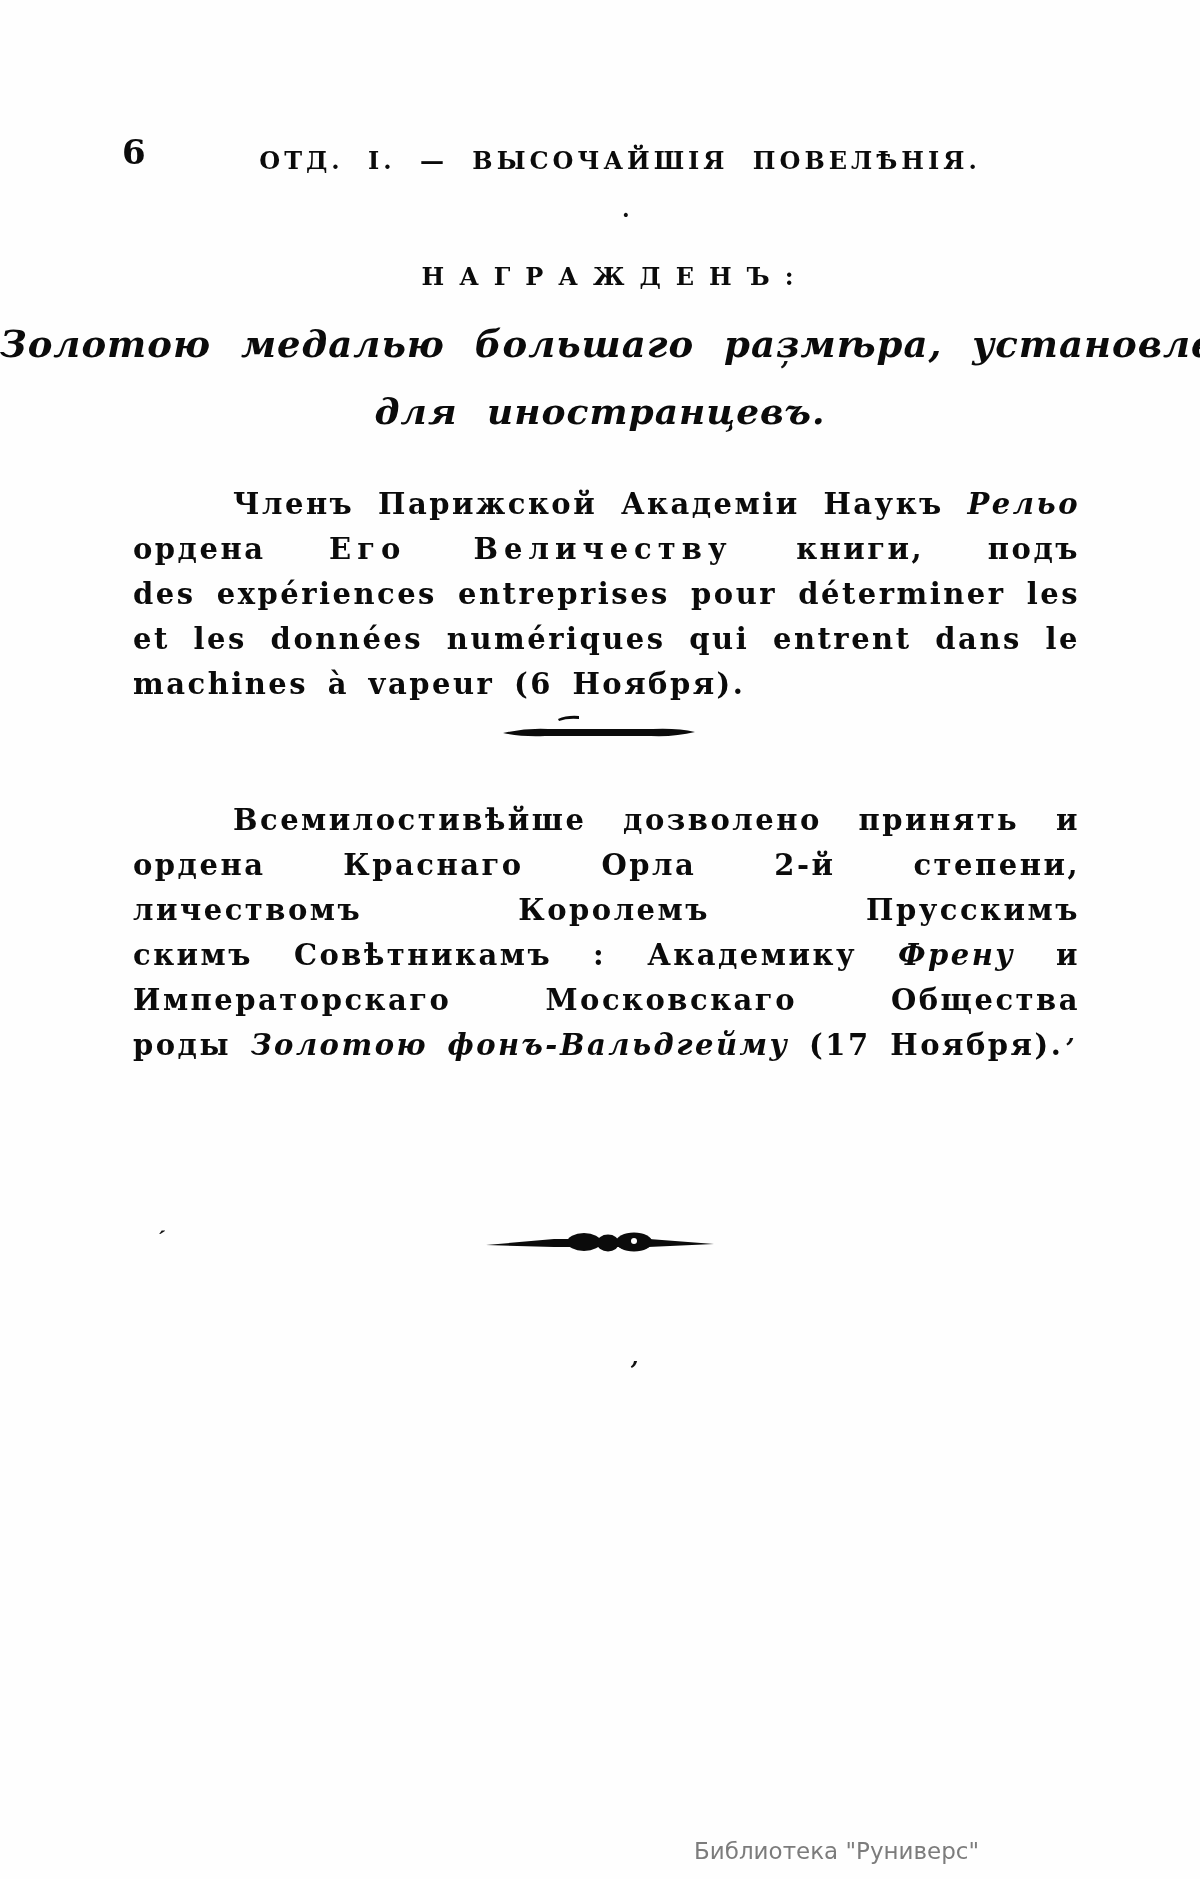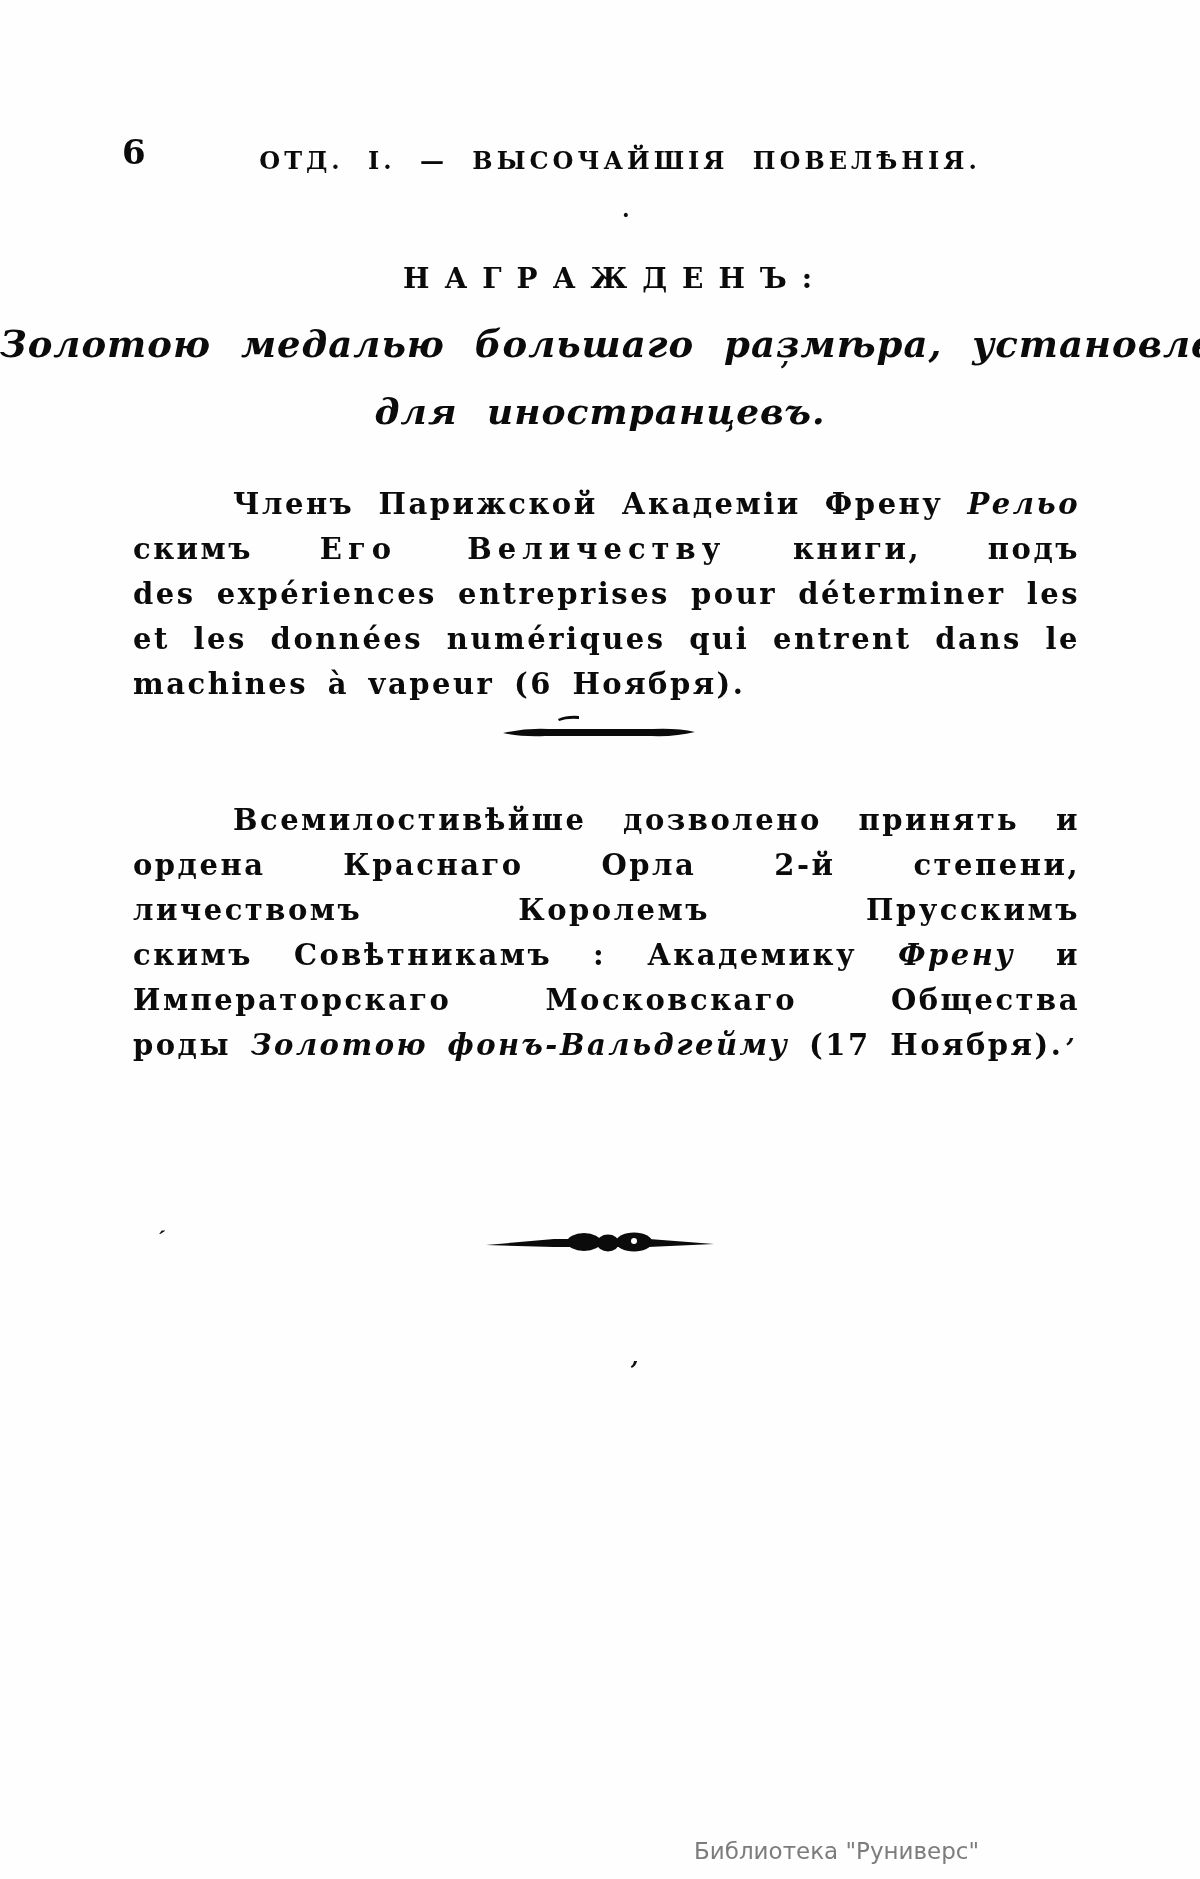--- a/index.html
+++ b/index.html
@@ -19,21 +19,21 @@
   .running-header {
     position:absolute; left:60px; right:20px; top:146px;
     text-align:center;
     font-size:24px; font-weight:bold;
     letter-spacing:4px; word-spacing:12px;
     white-space:nowrap;
   }
   .section-title {
     position:absolute; left:0; right:0; top:262px;
     text-align:center;
-    font-size:28px; font-weight:bold;
+    font-size:24px; font-weight:bold;
     letter-spacing:15px;
     white-space:nowrap;
     padding-left:30px;
   }
   .award-heading {
     position:absolute; left:0; right:0;
     text-align:center;
     font-style:italic; font-weight:bold;
     white-space:nowrap;
   }
@@ -75,22 +75,22 @@
   <div class="page-number">6</div>
 
   <div class="running-header">ОТД. І. — ВЫСОЧАЙШІЯ ПОВЕЛѢНІЯ.</div>
 
   <div class="section-title">НАГРАЖДЕНЪ:</div>
 
   <div class="award-heading award-line1">Золотою медалью большаго размѣра, установленною</div>
   <div class="award-heading award-line2">для иностранцевъ.</div>
 
   <div class="para para-0">
-      <div class="line justify indent"><span>Членъ Парижской Академіи Френу </span><span class="it">Рельо</span></div>
-      <div class="line justify"><span>скимъ </span><span class="sp">Его Величеству</span><span> книги, подъ заглавіемъ : Relation</span></div>
+      <div class="line justify indent"><span>Членъ Парижской Академіи Наукъ </span><span class="it">Рельо</span></div>
+      <div class="line justify"><span>ордена </span><span class="sp">Его Величеству</span><span> книги, подъ заглавіемъ : Relation</span></div>
       <div class="line justify"><span>des expériences entreprises pour déterminer les lois physiques</span></div>
       <div class="line justify"><span>et les données numériques qui entrent dans le calcul des</span></div>
       <div class="line"><span>machines à vapeur (6 Ноября).</span></div>
     </div>
 
   <svg class="divider1" viewBox="0 0 192 36" xmlns="http://www.w3.org/2000/svg">
     <path d="M55,11 Q64,7 76,8 L76,11 Q64,10 56,13 Z" fill="#0b0b0b"></path>
     <path d="M0,25 Q22,20 45,21 L150,21 Q175,20 192,24 Q172,29 148,28 L42,28 Q18,29 0,25 Z" fill="#0b0b0b"></path>
   </svg>
 

